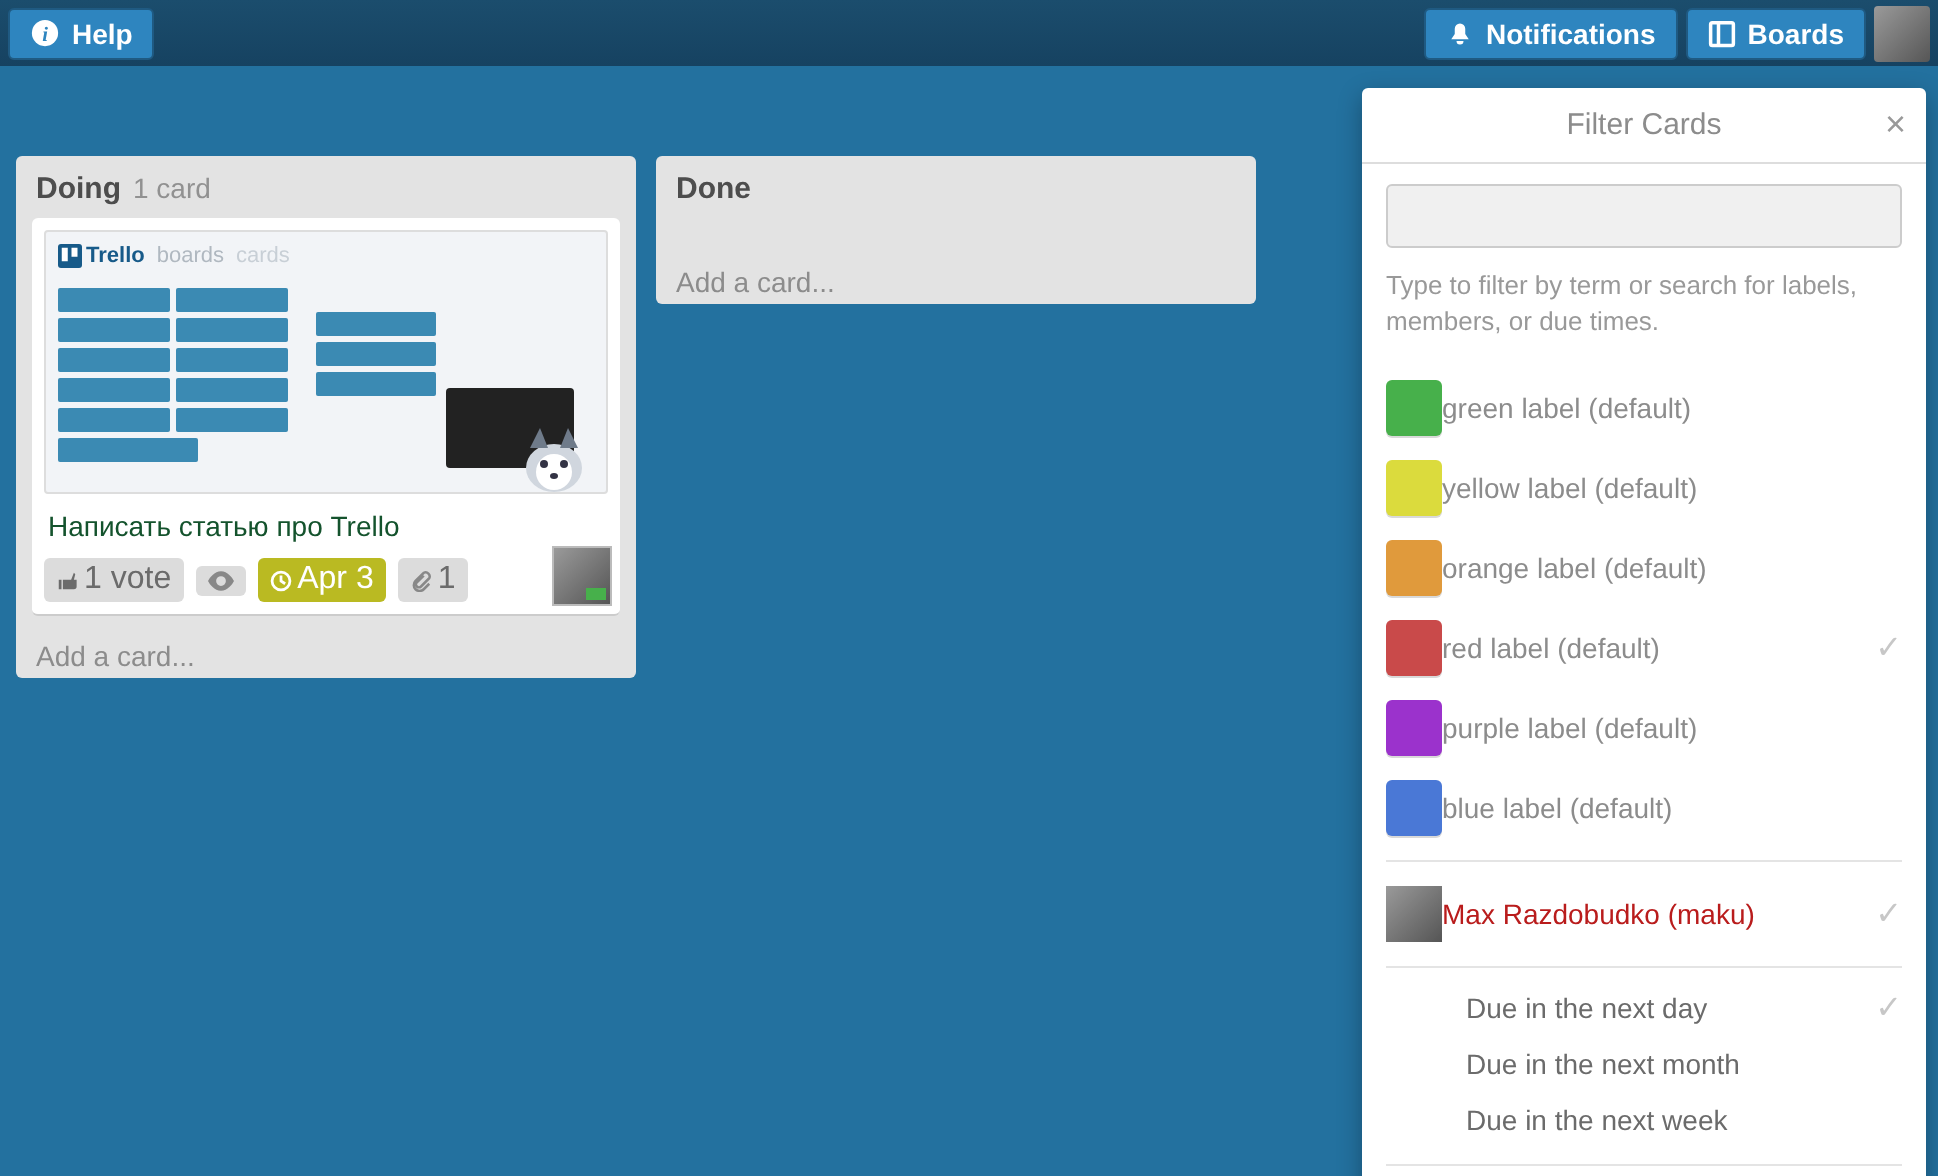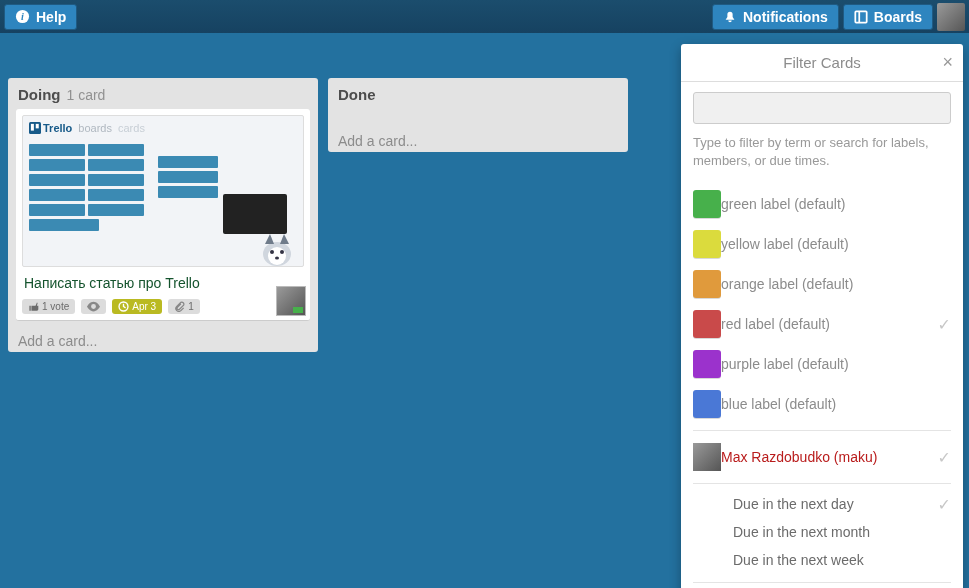--- a/index.html
+++ b/index.html
@@ -57,21 +57,21 @@
 .card {
   background:#fff;
   border-radius:3px;
   border-bottom:1px solid #ccc;
   padding:6px;
   margin-bottom:6px;
   position:relative;
 }
 .card-cover {
   width:100%;
-  height:152px;
+  height:132px;
   background:#f2f4f7;
   border-radius:2px;
   margin-bottom:8px;
   position:relative;
   overflow:hidden;
   border:1px solid #ddd;
 }
 .cover-topbar{
   position:absolute; top:6px; left:6px; right:6px;
   display:flex; align-items:center; gap:6px;
@@ -98,21 +98,21 @@
 }
 .husky{
   position:absolute; bottom:-4px; right:6px;
   width:40px; height:40px;
 }
 .card-title{ font-size:14px; color:#14532d; margin:4px 2px 8px 2px;}
 .badges{ display:flex; align-items:center; gap:6px; }
 .badge{
   display:inline-flex; align-items:center; gap:3px;
   background:#dcdcdc; color:#6b6b6b;
-  padding:2px 6px; border-radius:3px; font-size:10px;
+  padding:2px 6px; border-radius:3px; font-size:16px;
 }
 .badge.date{ background:#baba22; color:#fff; }
 .badge svg{ display:block; }
 .member-chip{
   width:30px; height:30px; position:absolute; right:4px; bottom:4px;
   background:linear-gradient(135deg,#9a9a9a,#555);
   border:1px solid #bbb;
 }
 .label-strip{
   position:absolute; right:2px; bottom:2px;

